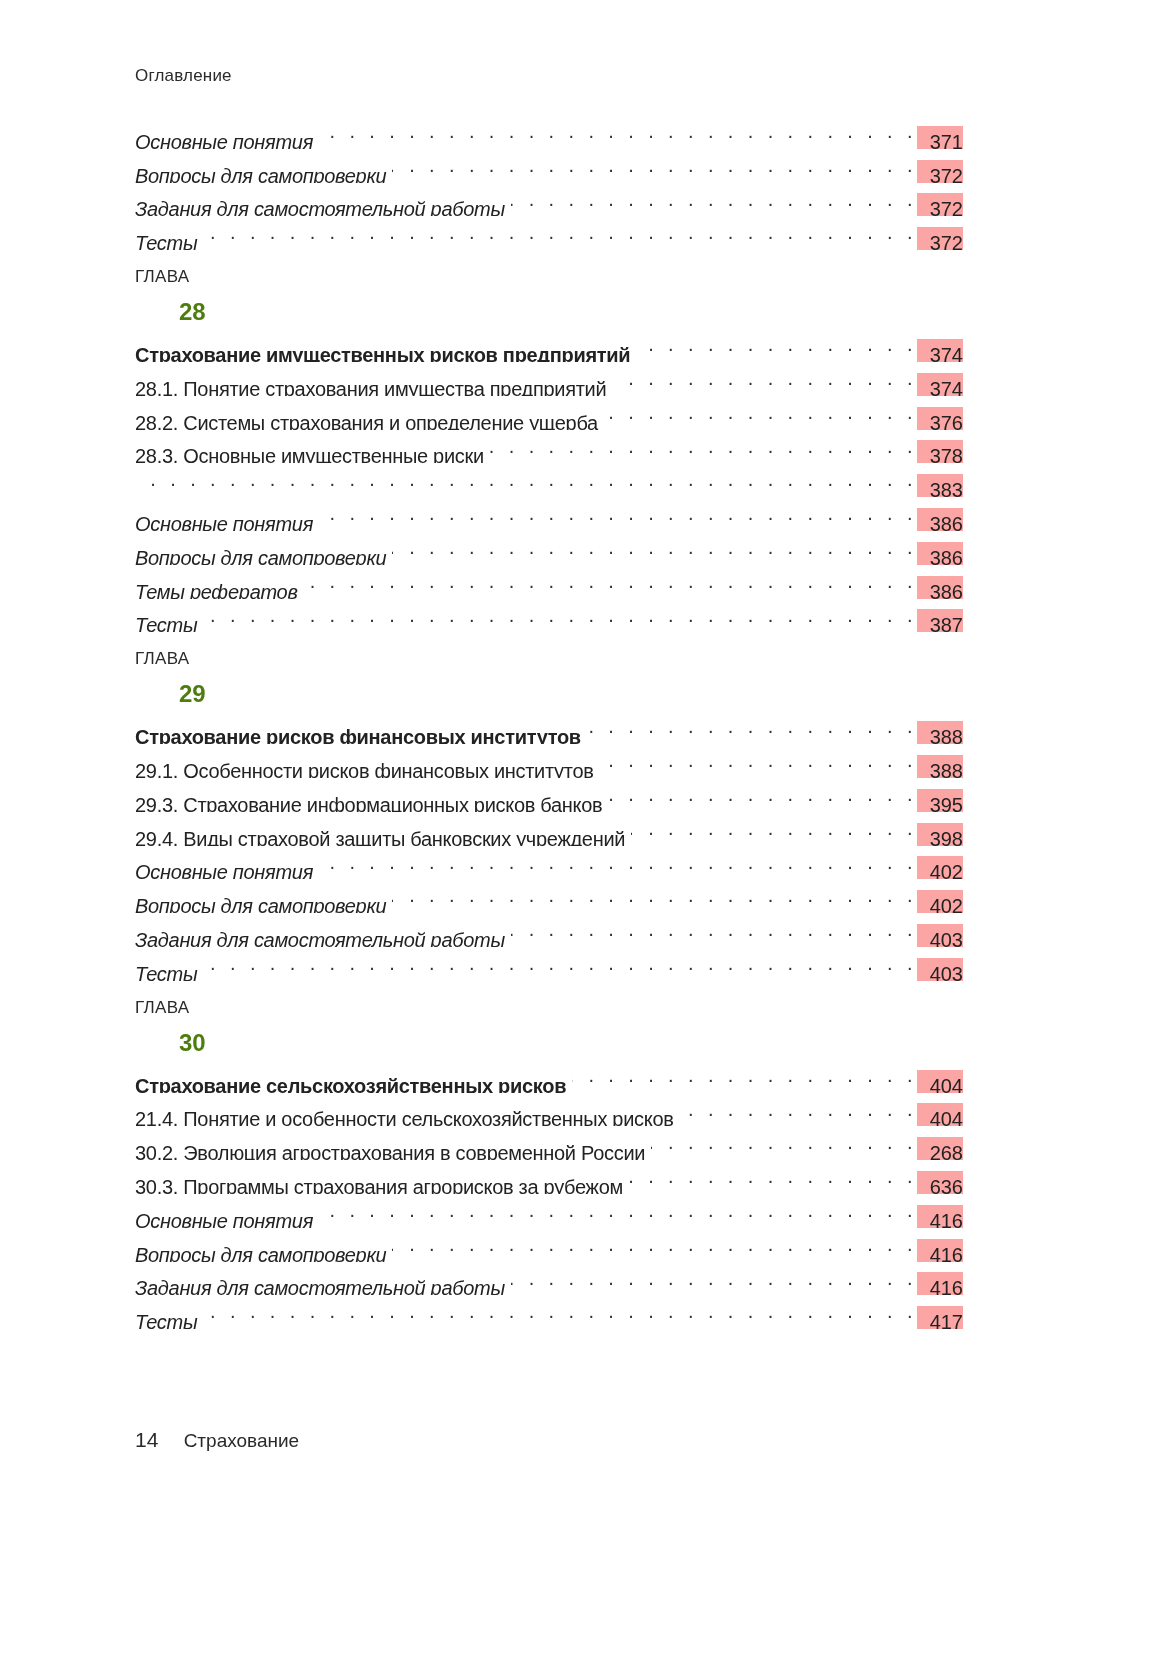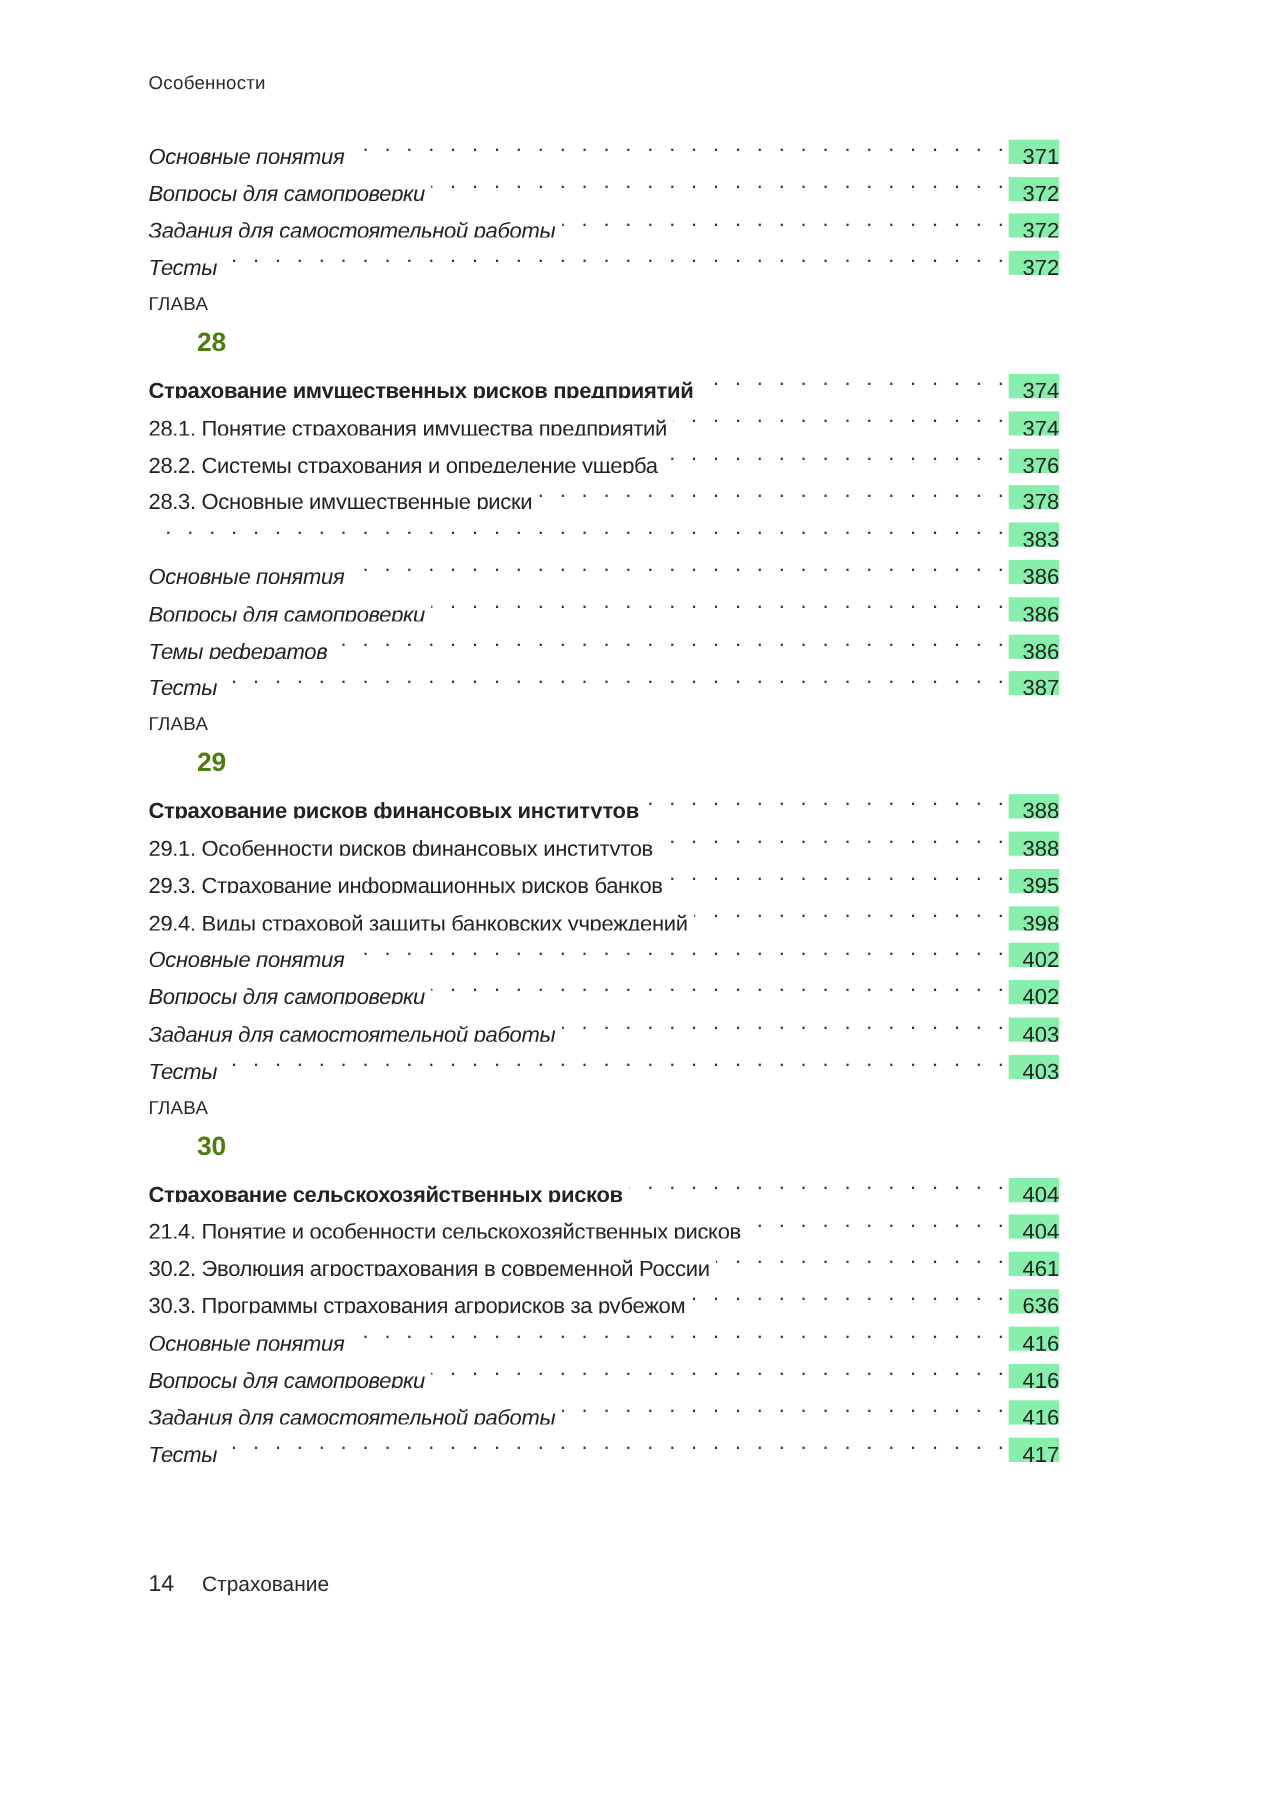--- a/index.html
+++ b/index.html
@@ -69,21 +69,21 @@
       top: 0;
       font-style: normal;
       font-weight: normal;
       letter-spacing: 4.4px;
       color: #333;
       direction: rtl;
     }
     .entry .page-num {
       flex: 0 0 auto;
       padding-left: 4px;
-      background: #86efac;
+      background: #fca5a5;
       font-weight: normal;
       font-style: normal;
       text-align: right;
       min-width: 42px;
     }
     .chapter-head {
       margin-top: 14px;
     }
     .chapter-label {
       font-size: 17px;
@@ -111,21 +111,21 @@
     .footer .folio {
       display: inline-block;
       margin-right: 20px;
       font-size: 21px;
     }
   </style>
 </head>
 <body>
 
 <div class="page">
-  <div class="running-head">Особенности</div>
+  <div class="running-head">Оглавление</div>
 
   <div class="toc">
     <div>
       <div class="entry italic">
         <span class="title">Основные понятия</span>
         <span class="leader"></span>
         <span class="page-num">371</span>
       </div>
       <div class="entry italic">
         <span class="title">Вопросы для самопроверки</span>
@@ -253,21 +253,21 @@
         <span class="page-num">404</span>
       </div>
       <div class="entry">
         <span class="title">21.4. Понятие и особенности сельскохозяйственных рисков</span>
         <span class="leader"></span>
         <span class="page-num">404</span>
       </div>
       <div class="entry">
         <span class="title">30.2. Эволюция агрострахования в современной России</span>
         <span class="leader"></span>
-        <span class="page-num">461</span>
+        <span class="page-num">268</span>
       </div>
       <div class="entry">
         <span class="title">30.3. Программы страхования агрорисков за рубежом</span>
         <span class="leader"></span>
         <span class="page-num">636</span>
       </div>
       <div class="entry italic">
         <span class="title">Основные понятия</span>
         <span class="leader"></span>
         <span class="page-num">416</span>

